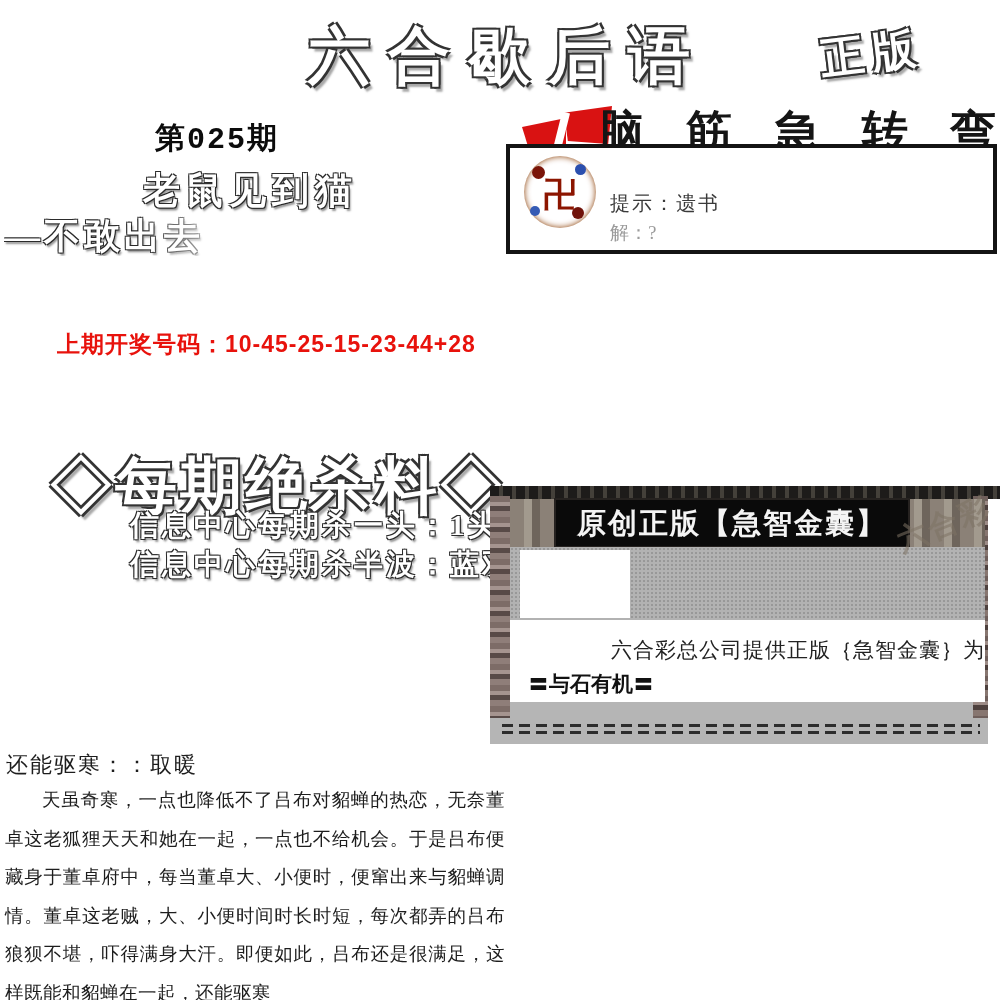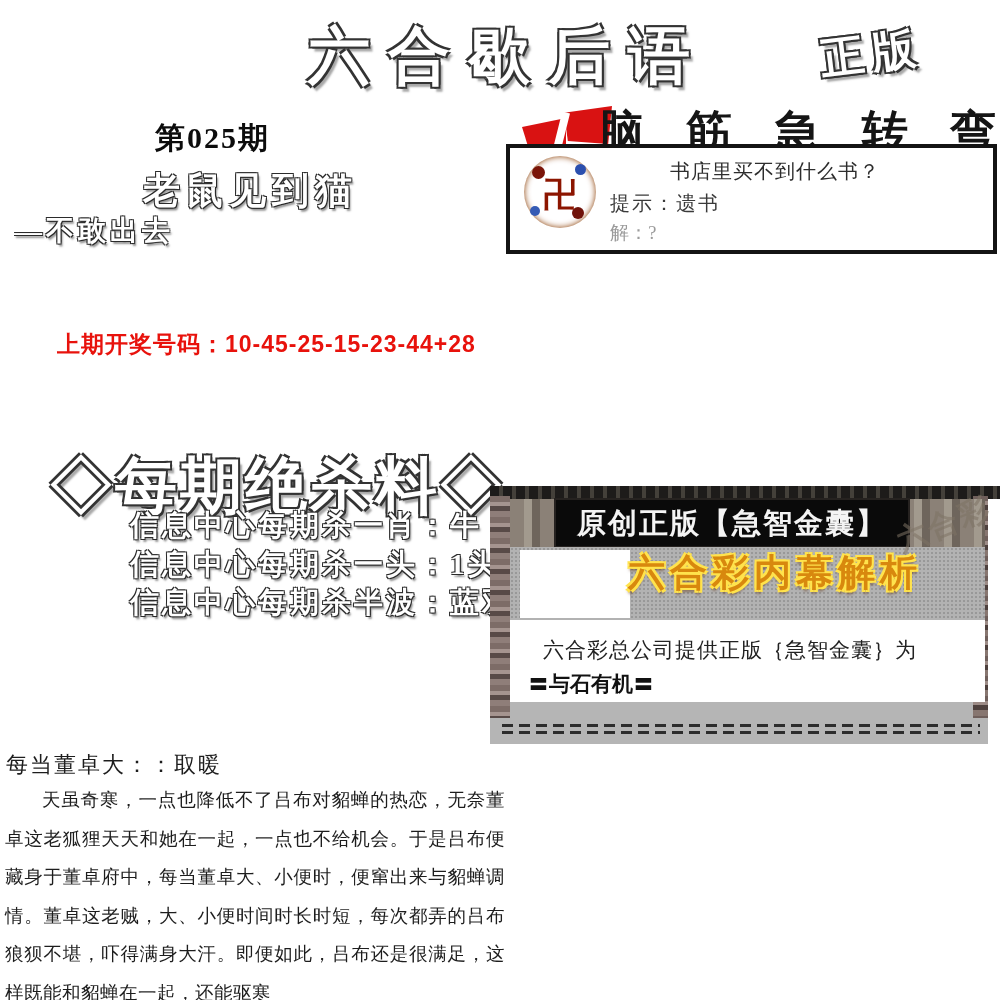--- a/index.html
+++ b/index.html
@@ -21,23 +21,23 @@
     text-shadow:-2px -2px 0 #333,2px -2px 0 #333,-2px 2px 0 #333,
                  2px 2px 0 #333,4px 5px 2px rgba(110,110,110,.6);
     font-family:"Liberation Serif",serif;
   }
 
   .title-main{left:308px;top:14px;font-size:62px;letter-spacing:18px;}
   .title-badge{left:820px;top:24px;font-size:44px;letter-spacing:8px;
     transform:rotate(-7deg);}
 
   .issue-number{left:155px;top:118px;font-size:30px;font-weight:bold;color:#0c0c0c;
-    font-family:Liberation Serif, serif;letter-spacing:2px;}
+    font-family:Liberation Mono, monospace;letter-spacing:2px;}
   .riddle{left:143px;top:166px;font-size:37px;letter-spacing:6px;}
-  .riddle-answer{left:14px;top:212px;font-size:28px;letter-spacing:4px;
+  .riddle-answer{left:4px;top:212px;font-size:36px;letter-spacing:4px;
     width:280px;height:44px;overflow:hidden;
     -webkit-mask-image:linear-gradient(to right,#000 48%,rgba(0,0,0,.35) 75%,rgba(0,0,0,.3));
     mask-image:linear-gradient(to right,#000 48%,rgba(0,0,0,.35) 75%,rgba(0,0,0,.3));}
 
   .last-draw{left:57px;top:329px;font-size:23px;font-weight:bold;color:#e8120c;
     letter-spacing:1px;}
 
   
   .bt-logo{left:508px;top:106px;width:104px;height:40px;}
   .bt-logo .s1{position:absolute;left:14px;top:12px;width:44px;height:26px;
@@ -86,21 +86,21 @@
     background-color:#b2b2b2;
     background-image:radial-gradient(#989898 1px,transparent 1.2px);background-size:4px 4px;}
   .panel .goldtitle{position:absolute;left:138px;top:62px;font-size:37px;font-weight:bold;
     font-family:"Liberation Serif",serif;color:#d8880e;white-space:nowrap;
     text-shadow:-2px -2px 0 #ffe34d,2px -2px 0 #ffe34d,-2px 2px 0 #ffe34d,2px 2px 0 #ffe34d,
                  0 4px 3px rgba(90,40,0,.5);letter-spacing:5px;}
   .panel .whitebox{position:absolute;left:30px;top:64px;width:110px;height:68px;
     background:#ffffff;}
   .panel .content{position:absolute;left:20px;top:134px;width:475px;height:82px;
     background:#ffffff;}
-  .panel .provider{position:absolute;left:0;right:0;top:16px;text-align:left;
+  .panel .provider{position:absolute;left:0;right:0;top:16px;text-align:right;
     font-size:21px;color:#222;font-family:"Liberation Serif",serif;letter-spacing:1px;padding-left:33px;}
   .panel .clue{position:absolute;left:18px;top:50px;font-size:21px;font-weight:bold;
     color:#111;font-family:"Liberation Serif",serif;}
   .panel .dashrow{position:absolute;left:12px;top:238px;width:478px;height:12px;}
   .panel .dashrow .bar{height:3px;margin-bottom:4px;
     background:repeating-linear-gradient(90deg,#2c2c2c 0 11px,transparent 11px 17px);}
   .panel .watermark{position:absolute;right:-6px;top:18px;font-size:30px;font-weight:bold;
     color:rgba(125,115,100,.55);transform:rotate(-22deg);letter-spacing:3px;
     font-family:"Liberation Serif",serif;}
 
@@ -133,46 +133,43 @@
 <div class="abs bt-title">脑筋急转弯</div>
 
 <div class="abs bt-box">
   <div class="bt-circle">
     <span class="wan">卍</span>
     <span class="dot" style="left:8px;top:10px;width:13px;height:13px;background:#7a1408;"></span>
     <span class="dot" style="right:10px;top:8px;width:11px;height:11px;background:#2b4fae;"></span>
     <span class="dot" style="left:6px;bottom:12px;width:10px;height:10px;background:#355bb5;"></span>
     <span class="dot" style="right:12px;bottom:9px;width:12px;height:12px;background:#70120a;"></span>
   </div>
-  <div class="bt-question">书店里买不到什么书？</div>
   <div class="bt-hint">提示：遗书</div>
   <div class="bt-answer">解：?</div>
 </div>
 
 <div class="abs outline-big kill-header">◇每期绝杀料◇</div>
 <div class="abs kill-lines">
-  <div class="outline kill-line">信息中心每期杀一肖：牛</div>
   <div class="outline kill-line">信息中心每期杀一头：1头</div>
   <div class="outline kill-line">信息中心每期杀半波：蓝双</div>
 </div>
 
 <div class="abs panel">
   <div class="topstrip"></div>
   <div class="sideL"></div>
   <div class="sideR"></div>
   <div class="bannerrow"></div>
   <div class="banner">原创正版【急智金囊】</div>
   <div class="grayzone"></div>
   <div class="whitebox"></div>
-  <div class="goldtitle">六合彩内幕解析</div>
   <div class="watermark">六合彩</div>
   <div class="content">
     <div class="provider">六合彩总公司提供正版｛急智金囊｝为</div>
     <div class="clue">〓与石有机〓</div>
   </div>
   <div class="dashrow">
     <div class="bar"></div>
     <div class="bar"></div>
   </div>
 </div>
 
-<div class="abs humor-title">每当董卓大：：取暖</div>
+<div class="abs humor-title">还能驱寒：：取暖</div>
 <div class="abs humor-body">天虽奇寒，一点也降低不了吕布对貂蝉的热恋，无奈董卓这老狐狸天天和她在一起，一点也不给机会。于是吕布便藏身于董卓府中，每当董卓大、小便时，便窜出来与貂蝉调情。董卓这老贼，大、小便时间时长时短，每次都弄的吕布狼狈不堪，吓得满身大汗。即便如此，吕布还是很满足，这样既能和貂蝉在一起，还能驱寒</div>
 
 </body></html>

